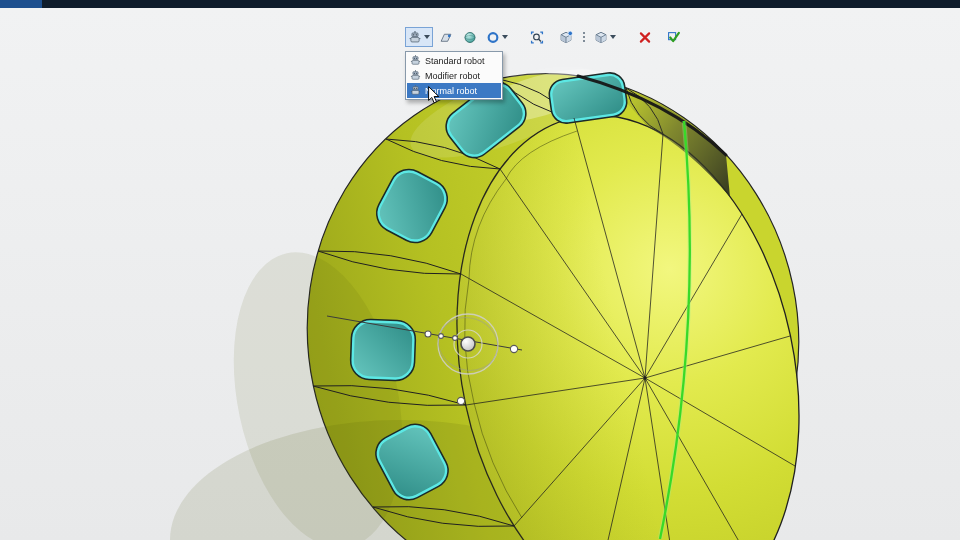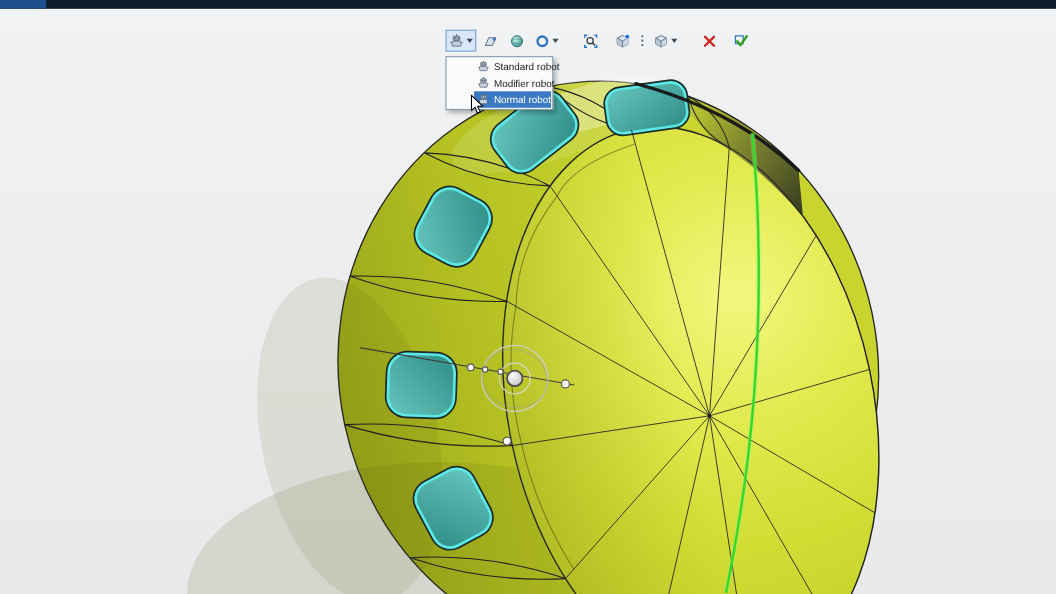--- a/index.html
+++ b/index.html
@@ -20,21 +20,21 @@
   .tbtn .caret{width:6px;height:4px;display:block;}
   .ml14{margin-left:14px;}
   .ml6{margin-left:6px;}
   .vdots{width:2px;height:2px;background:#5a6a7a;border-radius:50%;
          box-shadow:0 4px 0 #5a6a7a,0 -4px 0 #5a6a7a;margin:0 5px;align-self:center;}
 
   
   .dropdown{position:absolute;left:405px;top:43px;width:94px;background:#fbfbfb;
             border:1px solid #8899aa;box-shadow:2px 3px 4px rgba(0,0,0,.28);z-index:20;padding:1px;}
   .menu-item{display:flex;align-items:center;gap:4px;height:15px;padding:0 3px;
-             font-size:9px;color:#222;cursor:pointer;white-space:nowrap;margin-left:24px;}
+             font-size:9px;color:#222;cursor:pointer;white-space:nowrap;}
   .menu-item.selected{background:#3c79c4;color:#fff;}
   .mi-ic{width:11px;height:11px;flex:none;display:block;}
 
   .cursor{position:absolute;left:427px;top:78px;z-index:30;}
 </style>
 </head>
 <body>
 
 <svg style="position:absolute;width:0;height:0" aria-hidden="true">
   <defs>

